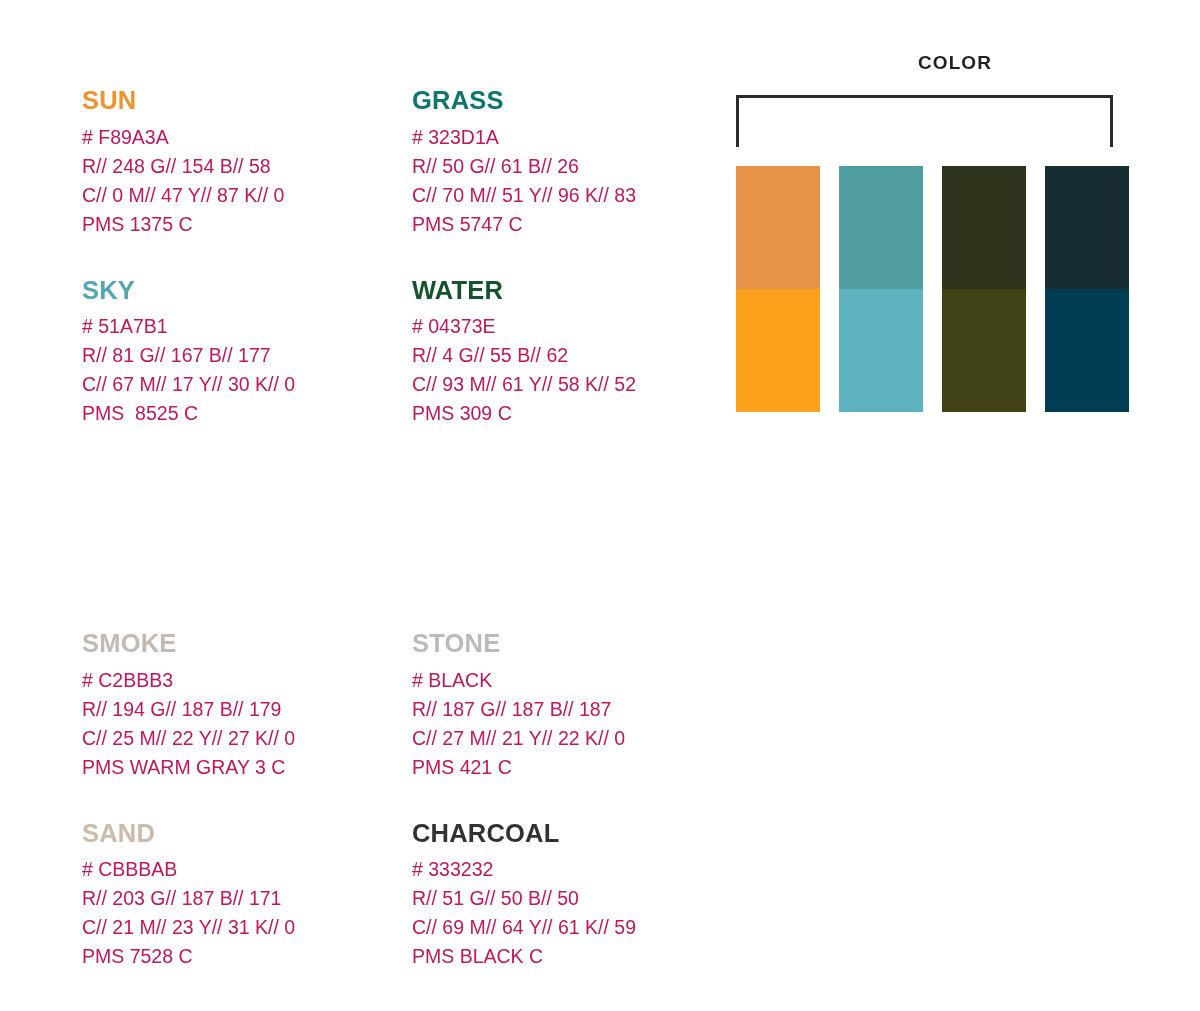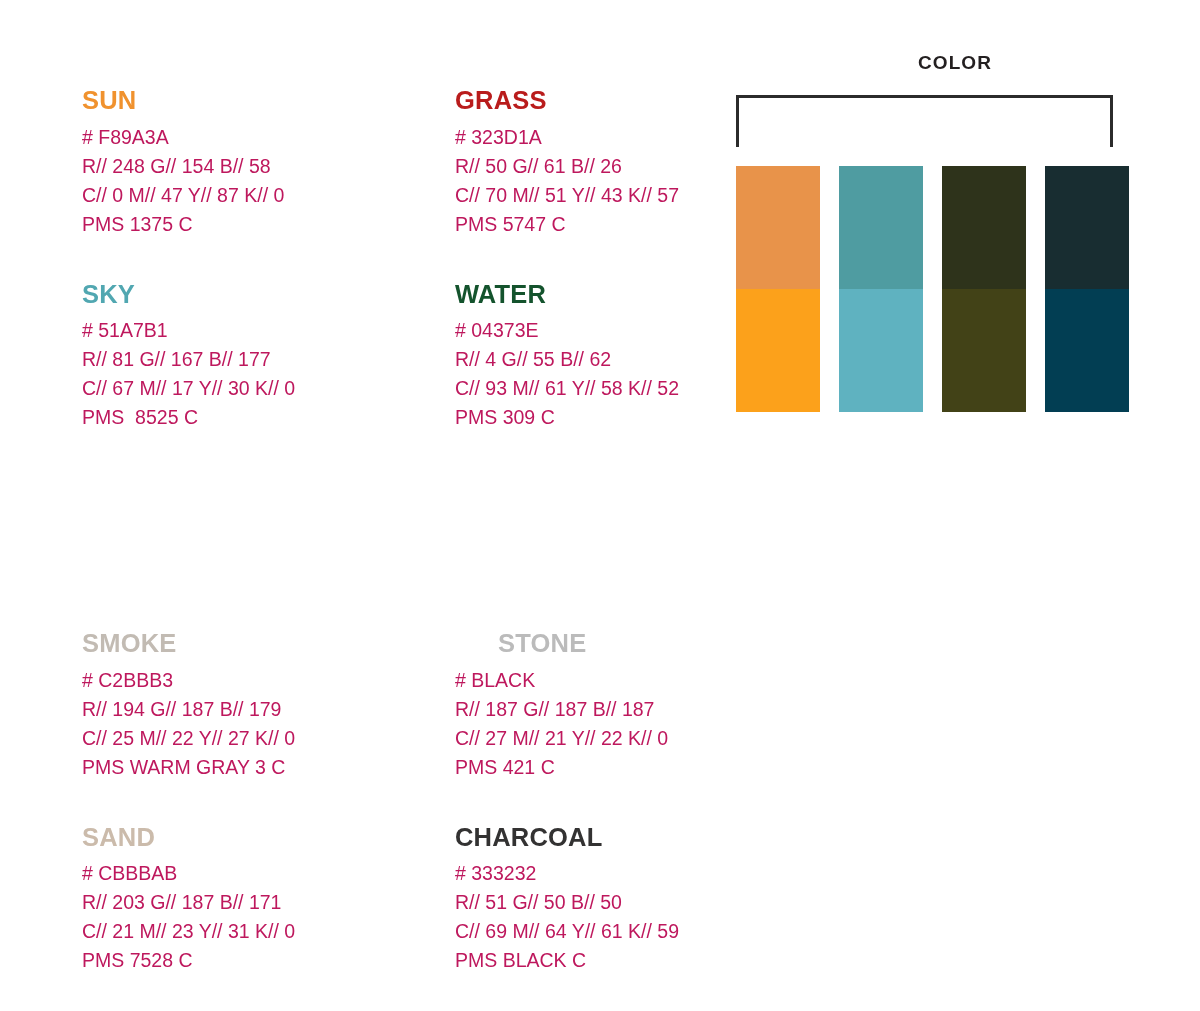--- a/index.html
+++ b/index.html
@@ -34,21 +34,20 @@
   
   .spec-grid {
     position: absolute;
     left: 82px;
     width: 620px;
     display: grid;
     grid-template-columns: 330px 290px;
     grid-auto-rows: auto;
     row-gap: 39px;
     column-gap: 0px;
-    gap: 43px;
   }
   #color-specs   { top: 88px; }
   #neutral-specs { top: 86px; }
 
   .spec {
     position: relative;
   }
   .spec-name {
     font-size: 25.5px;
     font-weight: 700;
@@ -126,24 +125,24 @@
 
       <div class="spec">
         <div class="spec-name" style="color: rgb(240, 146, 46);">SUN</div>
         <div class="spec-line"># F89A3A</div>
         <div class="spec-line">R// 248 G// 154 B// 58</div>
         <div class="spec-line">C// 0 M// 47 Y// 87 K// 0</div>
         <div class="spec-line">PMS 1375 C</div>
       </div>
 
       <div class="spec">
-        <div class="spec-name" style="color: #b91c1c;">GRASS</div>
+        <div class="spec-name" style="color: #0f766e;">GRASS</div>
         <div class="spec-line"># 323D1A</div>
         <div class="spec-line">R// 50 G// 61 B// 26</div>
-        <div class="spec-line">C// 70 M// 51 Y// 43 K// 57</div>
+        <div class="spec-line">C// 70 M// 51 Y// 96 K// 83</div>
         <div class="spec-line">PMS 5747 C</div>
       </div>
 
       <div class="spec">
         <div class="spec-name" style="color: rgb(81, 167, 177);">SKY</div>
         <div class="spec-line"># 51A7B1</div>
         <div class="spec-line">R// 81 G// 167 B// 177</div>
         <div class="spec-line">C// 67 M// 17 Y// 30 K// 0</div>
         <div class="spec-line">PMS  8525 C</div>
       </div>
@@ -189,21 +188,21 @@
 
       <div class="spec">
         <div class="spec-name" style="color: rgb(194, 187, 179);">SMOKE</div>
         <div class="spec-line"># C2BBB3</div>
         <div class="spec-line">R// 194 G// 187 B// 179</div>
         <div class="spec-line">C// 25 M// 22 Y// 27 K// 0</div>
         <div class="spec-line">PMS WARM GRAY 3 C</div>
       </div>
 
       <div class="spec">
-        <div class="spec-name" style="color: rgb(187, 187, 187); margin-left: 43px;">STONE</div>
+        <div class="spec-name" style="color: rgb(187, 187, 187);">STONE</div>
         <div class="spec-line"># BLACK</div>
         <div class="spec-line">R// 187 G// 187 B// 187</div>
         <div class="spec-line">C// 27 M// 21 Y// 22 K// 0</div>
         <div class="spec-line">PMS 421 C</div>
       </div>
 
       <div class="spec">
         <div class="spec-name" style="color: rgb(203, 187, 171);">SAND</div>
         <div class="spec-line"># CBBBAB</div>
         <div class="spec-line">R// 203 G// 187 B// 171</div>

